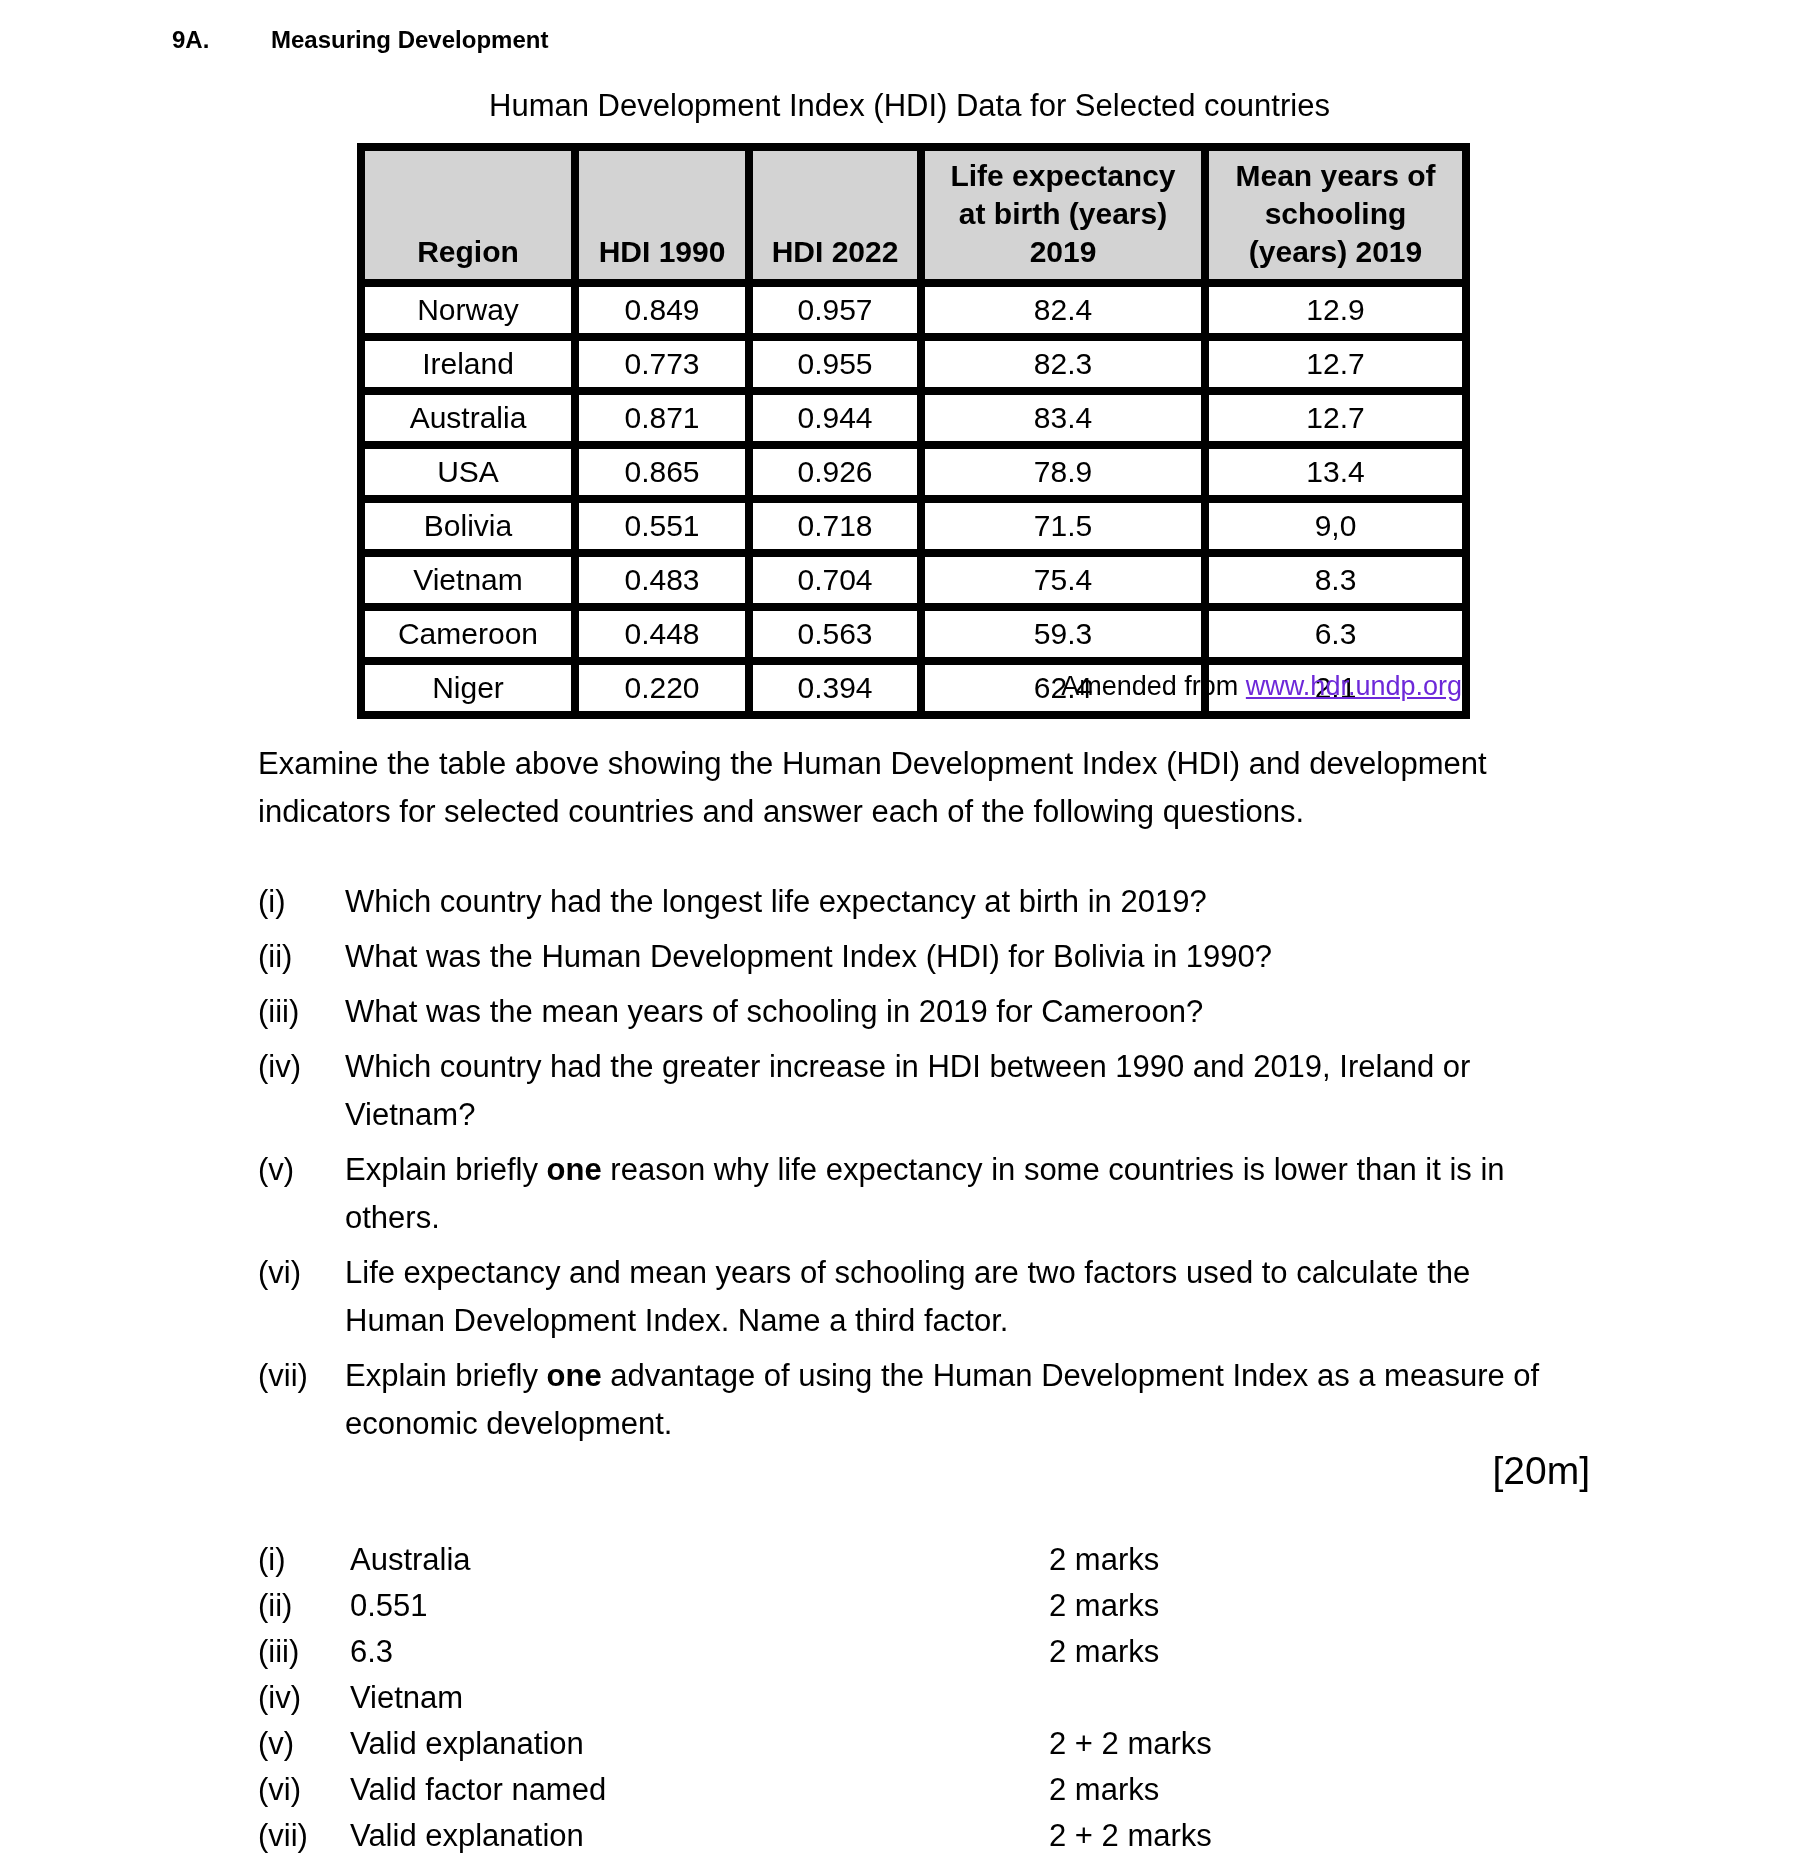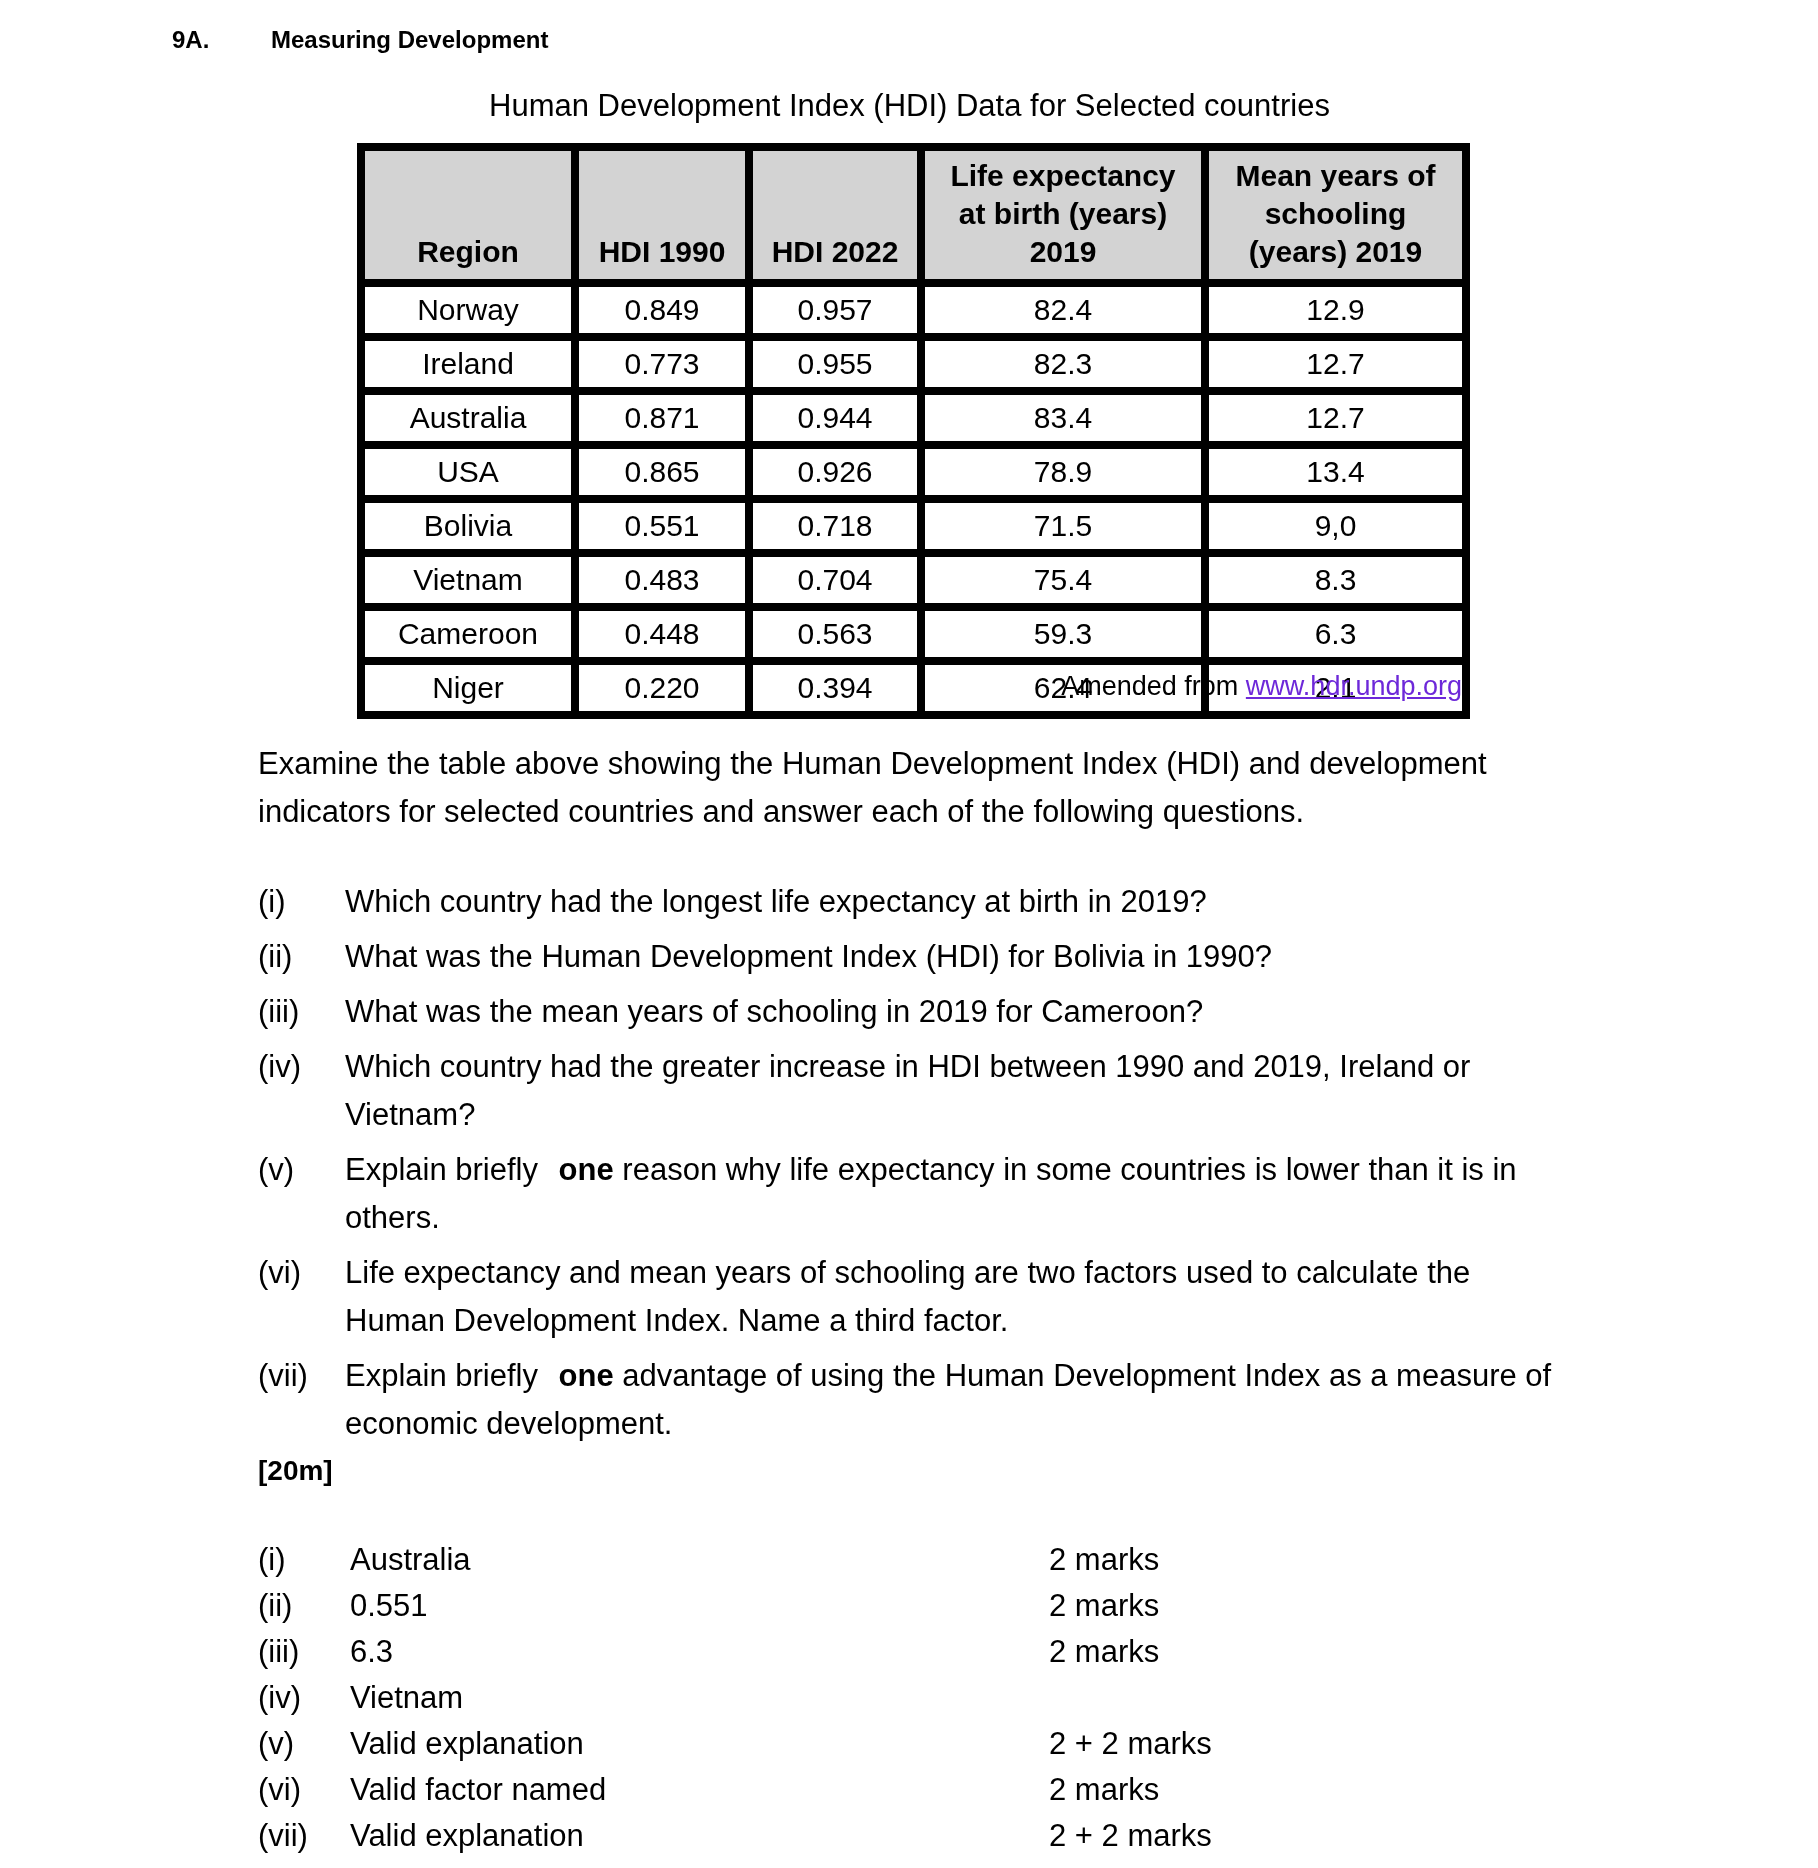--- a/index.html
+++ b/index.html
@@ -108,30 +108,31 @@
     width: 1460px;
   }
   .question {
     display: flex;
     font-size: 31px;
     line-height: 48px;
     margin-bottom: 7px;
   }
   .q-label { width: 87px; flex: none; }
   .q-text { width: 1370px; white-space: pre-line; }
-  .q-text b { font-weight: bold; margin-left: 12px; }
+  .q-text b { font-weight: bold; }
 
   
   .total-marks {
     position: absolute;
     top: 1447px;
     left: 258px;
     width: 1332px;
-    font-size: 28px;
-    font-weight: bold;
+    text-align: right;
+    font-size: 39px;
+    font-weight: normal;
     line-height: 48px;
   }
 
   
   .answers {
     position: absolute;
     top: 1537px;
     left: 258px;
     width: 1460px;
     font-size: 31px;

